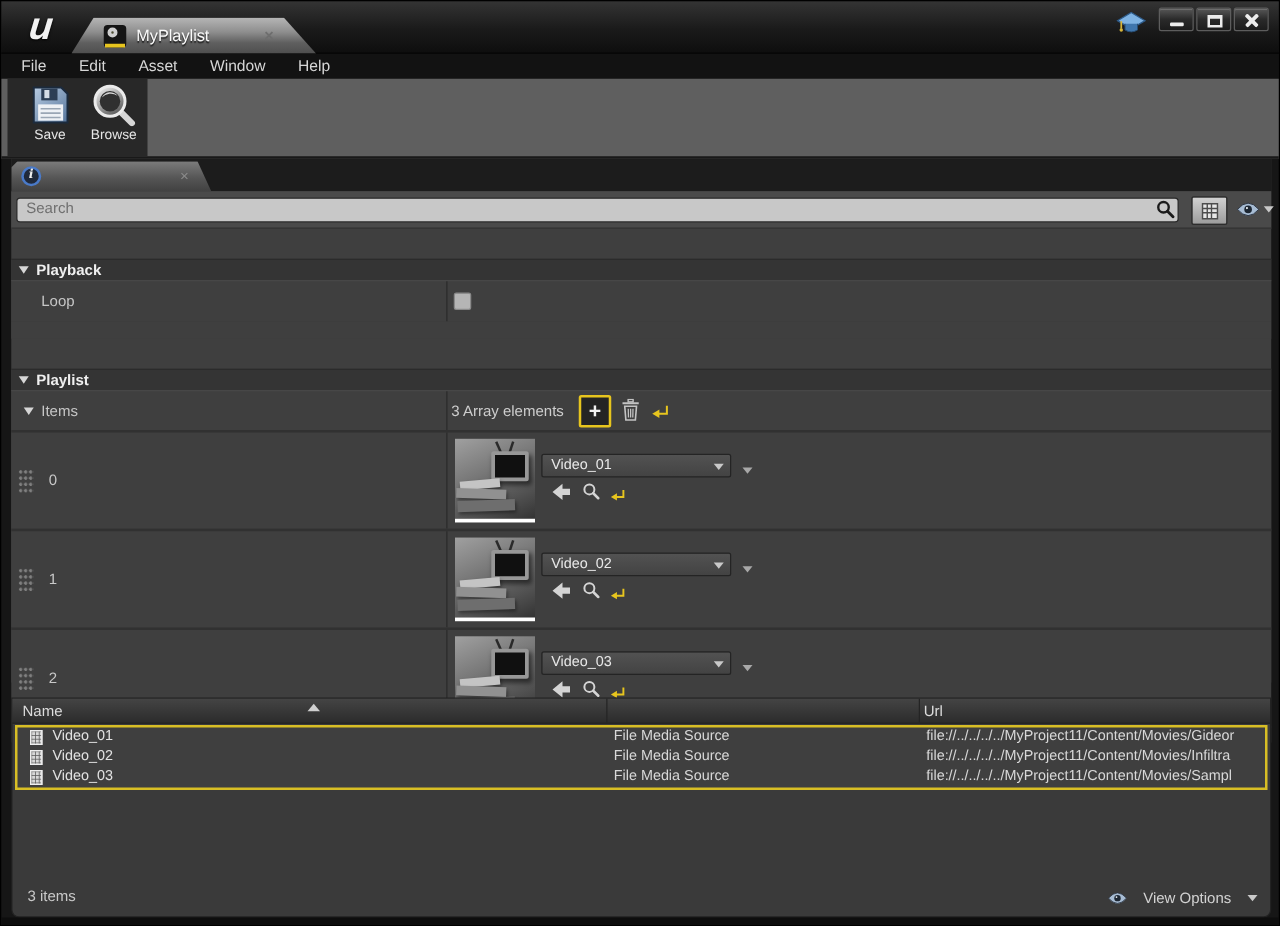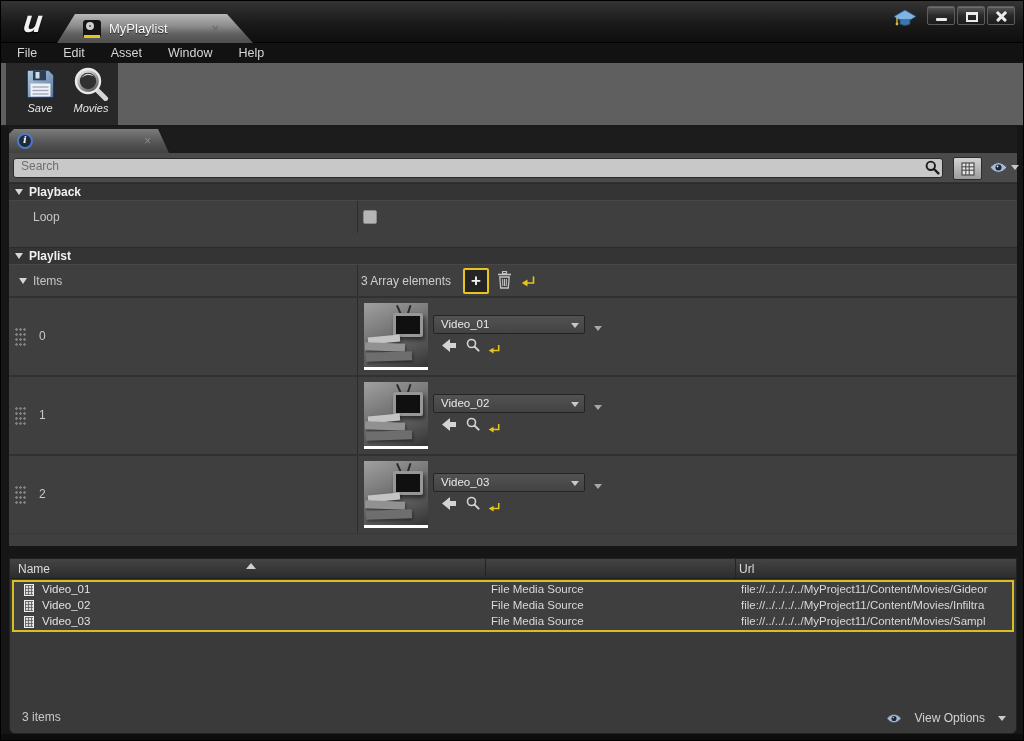--- a/index.html
+++ b/index.html
@@ -28,21 +28,21 @@
   .winbtn .bar-min{position:absolute;left:8px;top:11px;width:11px;height:2.5px;background:#ececec;border-radius:1px;}
   .winbtn .box-max{position:absolute;left:8px;top:4.5px;width:12px;height:10px;border:2px solid #ececec;border-top-width:3px;}
   .winbtn .x1,.winbtn .x2{position:absolute;left:7px;top:8px;width:13px;height:2.6px;background:#ececec;border-radius:1px;}
   .winbtn .x1{transform:rotate(45deg);} .winbtn .x2{transform:rotate(-45deg);}
 
   
   .menubar{position:absolute;left:0;top:42px;width:1024px;height:20px;background:#121212;display:flex;align-items:center;padding-left:3px;}
   .menu-item{padding:0 13px;font-size:12.5px;color:#d6d6d6;line-height:20px;}
 
   
-  .toolbar{position:absolute;left:0;top:62px;width:1024px;height:64px;background:#5f5f5f;border-bottom:2px solid #191919;font-style:italic;}
+  .toolbar{position:absolute;left:0;top:62px;width:1024px;height:64px;background:#5f5f5f;border-bottom:2px solid #191919;}
   .tool-block{position:absolute;left:5px;top:0;width:112px;height:62px;background:#282828;}
   .tool-btn{position:absolute;top:2px;height:58px;text-align:center;cursor:default;}
   .tool-btn span{display:block;margin-top:1px;font-size:11px;color:#e6e6e6;}
   .tb-save{left:10px;width:48px;} .tb-browse{left:60px;width:50px;}
   .tool-btn svg{display:block;margin:2px auto 0;}
 
   
   .details{position:absolute;left:8px;top:126px;width:1008px;height:419px;background:#3f3f3f;}
   .tabstrip{position:relative;height:26px;background:#1c1c1c;}
   .dtab{position:absolute;left:0;top:2px;width:160px;height:24px;
@@ -56,21 +56,21 @@
     font-family:"DejaVu Serif",serif;font-style:italic;font-size:10px;font-weight:bold;}
   .searchrow{position:relative;height:30px;background:#4a4a4a;border-bottom:1px solid #303030;}
   .searchbox{position:absolute;left:4px;top:5px;width:930px;height:20px;background:#c8c8c8;border:1px solid #2a2a2a;border-radius:3px;
     font-size:12px;color:#0369a1;padding:0 24px 4px 7px;outline:none;}
   .searchbox::placeholder{color:#6f6f6f;opacity:1;}
   .search-mag{position:absolute;left:916px;top:7px;}
   .gridbtn{position:absolute;left:944px;top:4px;width:29px;height:23px;border:1px solid #2c2c2c;border-radius:2px;
     background:linear-gradient(#d2d2d2,#9c9c9c);display:flex;align-items:center;justify-content:center;}
   .eyebtn{position:absolute;left:980px;top:8px;display:flex;align-items:center;gap:3px;}
 
-  .cat{position:relative;height:17px;background:#343434;display:flex;align-items:center;padding-left:6px;border-top:1px solid #2b2b2b;}
+  .cat{position:relative;height:17px;background:#343434;display:flex;align-items:center;padding-left:6px;border-top:1px solid #2b2b2b;margin-top:24px;}
   .cat-label{margin-left:6px;font-size:12px;font-weight:bold;color:#f0f0f0;}
   .tri{width:0;height:0;border-left:4.5px solid transparent;border-right:4.5px solid transparent;border-top:6px solid #d6d6d6;}
   .caret{width:0;height:0;border-left:4.5px solid transparent;border-right:4.5px solid transparent;border-top:5.5px solid #c9c9c9;}
 
   .prow{position:relative;background:#3f3f3f;border-top:1px solid #474747;}
   .vsplit{position:absolute;left:348px;top:0;bottom:0;width:1px;background:#2b2b2b;}
   .loop-row{height:33px;}
   .loop-row .plabel{position:absolute;left:24px;top:9px;font-size:12px;color:#c6c6c6;}
   .checkbox{position:absolute;left:354px;top:9px;width:14px;height:14px;background:#b5b5b5;border:1px solid #8a8a8a;border-radius:2px;}
   .gaprow{height:14px;background:#3f3f3f;}
@@ -202,21 +202,21 @@
               <linearGradient id="mg" x1="0" y1="0" x2="0.6" y2="1">
             <stop offset="0" stop-color="#fdfdfd"></stop>
                 <stop offset="1" stop-color="#5c5c5c"></stop>
               </linearGradient>
             </defs>
           <line x1="24" y1="23" x2="32.5" y2="31.5" stroke="#d6d6d6" stroke-width="5" stroke-linecap="round"></line>
           <circle cx="15" cy="14" r="12" fill="url(#mg)" stroke="#ebebeb" stroke-width="2.4"></circle>
           <circle cx="15" cy="14" r="8.2" fill="#303030"></circle>
           <path d="M8.5 11 A7.5 7.5 0 0 1 21 9.5 A10 10 0 0 0 8.5 11 Z" fill="#f2f2f2" opacity="0.85"></path>
         </svg>
-        <span>Movies</span>
+        <span>Browse</span>
       </div>
     </div>
   </div>
 
   <div class="details">
     <div class="tabstrip">
       <div class="dtab">
         <span class="info-ic"></span>
         <span class="dtab-label">Details</span>
         <span class="dtab-x">×</span>

